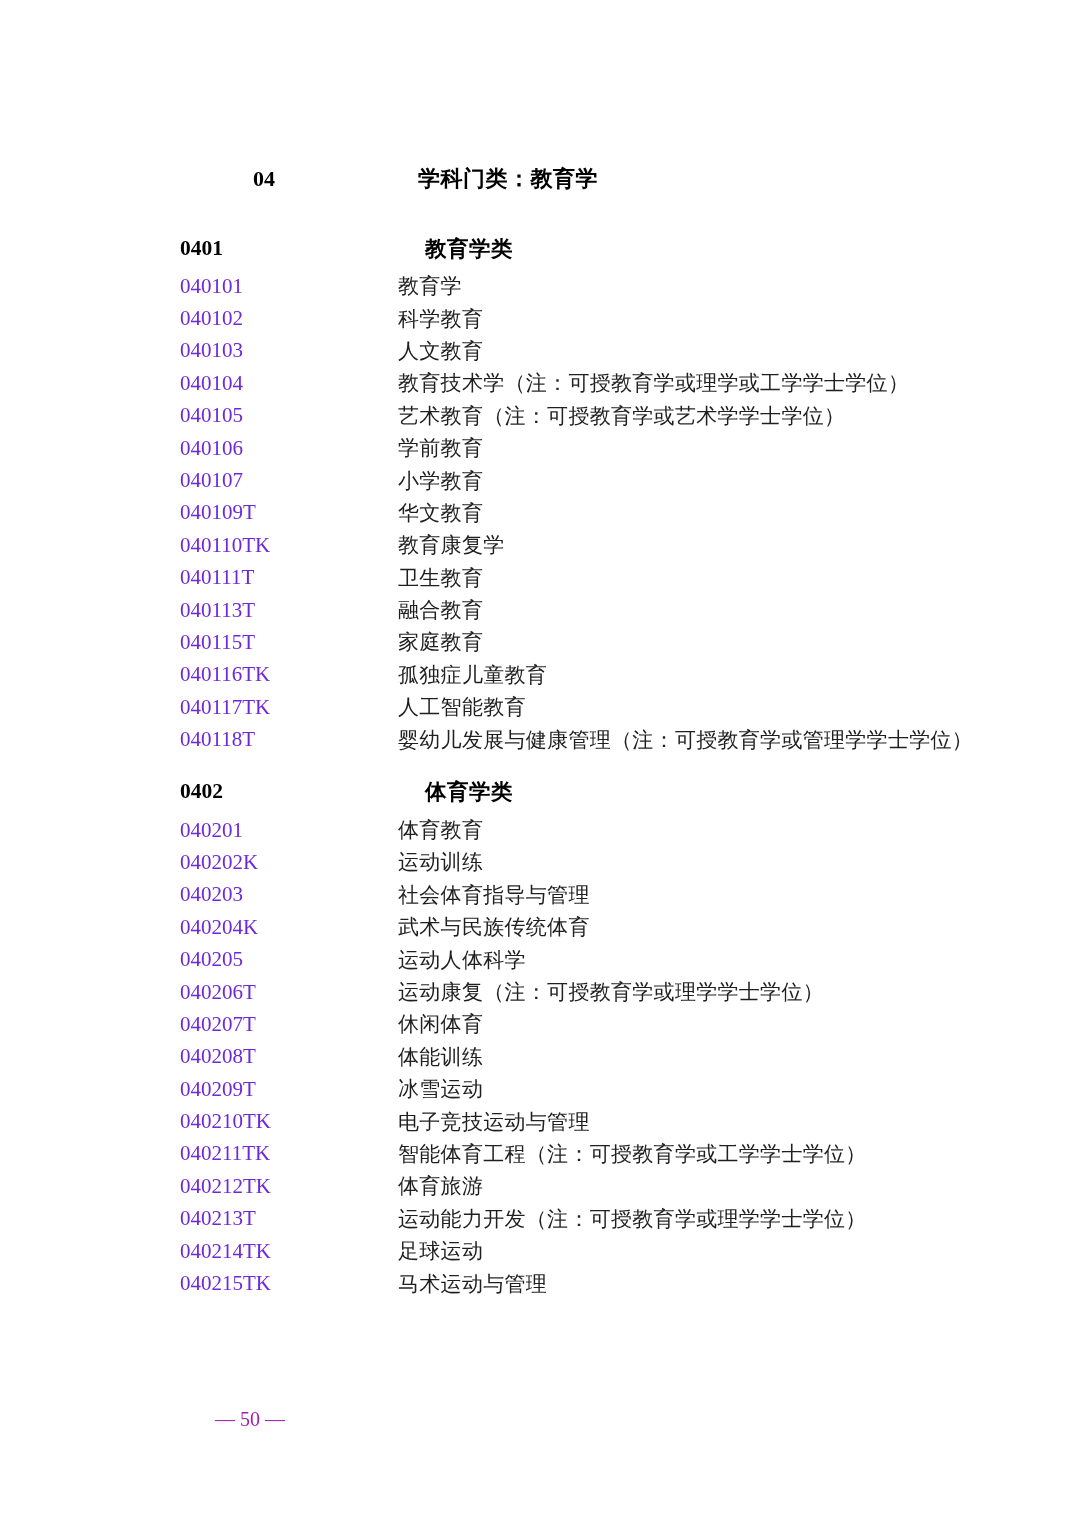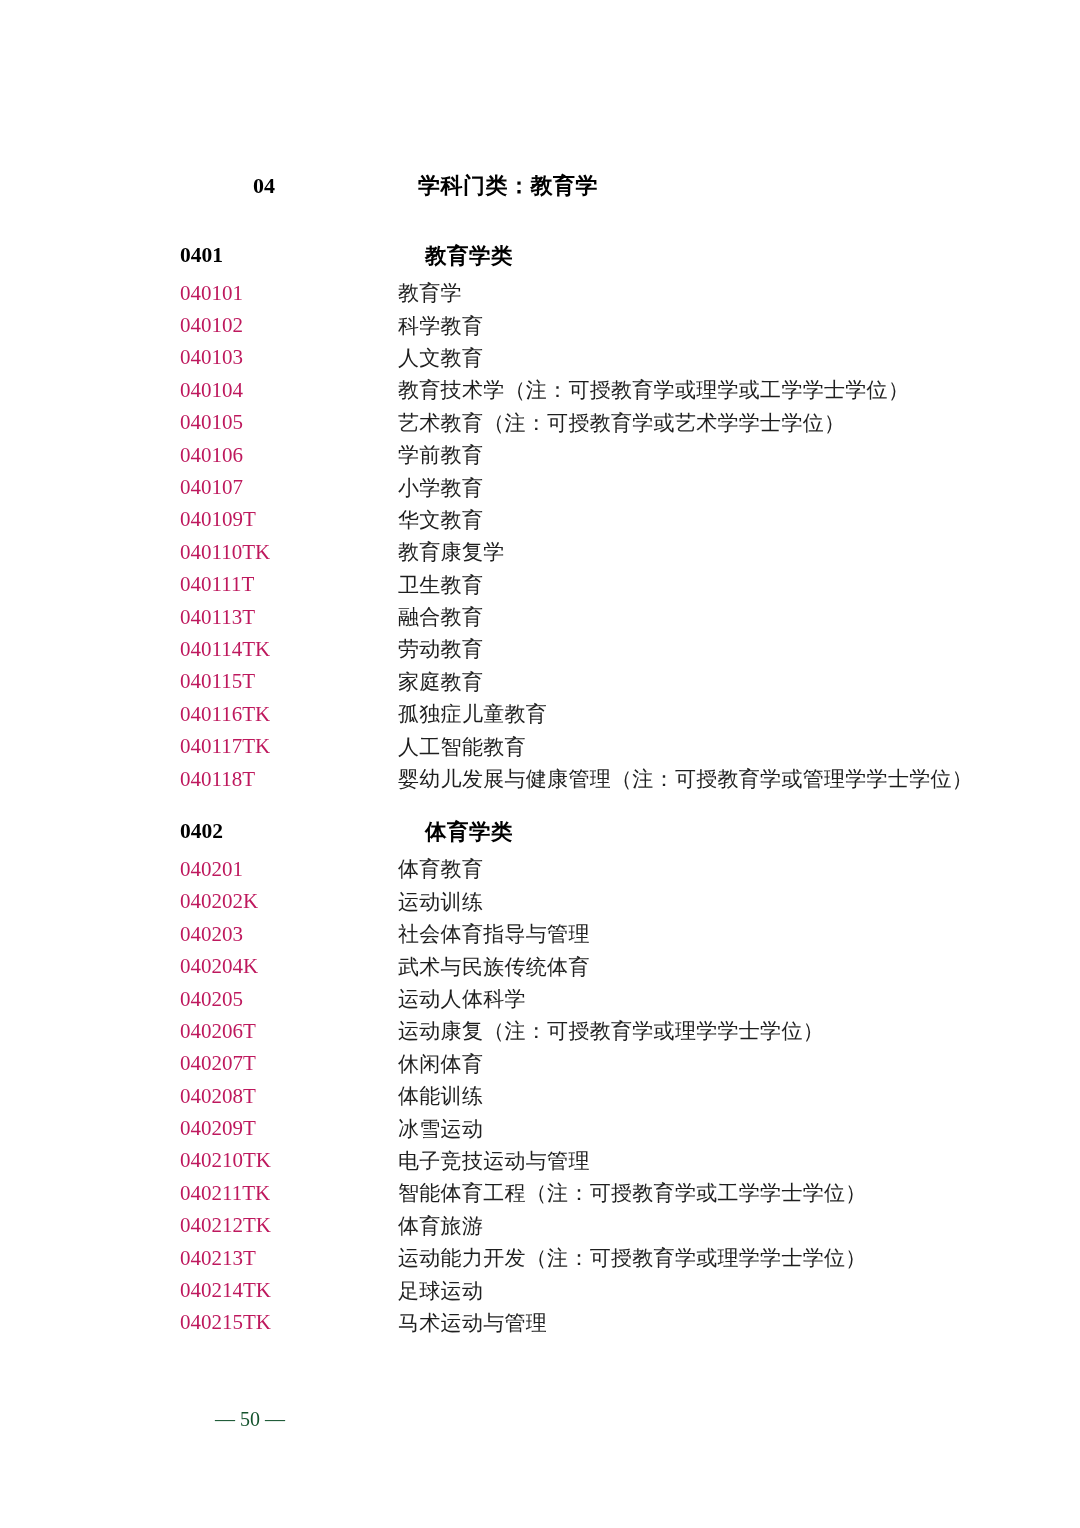--- a/index.html
+++ b/index.html
@@ -10,21 +10,21 @@
     color: #1f1f1f;
     overflow: hidden;
   }
   .page {
     position: relative;
     width: 1080px; height: 1528px;
     background: #ffffff;
   }
   .doc {
     position: absolute;
-    left: 180px; top: 8px; right: 60px;
+    left: 180px; top: 1px; right: 60px;
   }
   .title-row {
     margin-top: 165px;
     height: 26px;
     display: flex;
     align-items: center;
     font-weight: bold;
     font-size: 22px;
     color: #000000;
   }
@@ -57,34 +57,34 @@
   .row {
     height: 32.4px;
     display: flex;
     align-items: center;
     font-size: 21px;
     color: #1f1f1f;
   }
   .item-code {
     width: 218px;
     flex: 0 0 218px;
-    color: #be185d;
+    color: #6d28d9;
   }
   .item-name {
     letter-spacing: 0.3px;
     white-space: nowrap;
   }
   .footer {
     position: absolute;
     top: 1408px;
     left: 180px;
     width: 140px;
     text-align: center;
     font-size: 20px;
-    color: #14532d;
+    color: #a21caf;
   }
 </style>
 </head>
 <body>
 
 <div class="page">
   <div class="doc">
 
     <div class="title-row">
       <span class="title-code">04</span>
@@ -148,24 +148,20 @@
     <span class="item-code">040111T</span>
     <span class="item-name">卫生教育</span>
   </div>
 
 
   <div class="row">
     <span class="item-code">040113T</span>
     <span class="item-name">融合教育</span>
   </div>
 
-  <div class="row">
-    <span class="item-code">040114TK</span>
-    <span class="item-name">劳动教育</span>
-  </div>
 
   <div class="row">
     <span class="item-code">040115T</span>
     <span class="item-name">家庭教育</span>
   </div>
 
   <div class="row">
     <span class="item-code">040116TK</span>
     <span class="item-name">孤独症儿童教育</span>
   </div>

